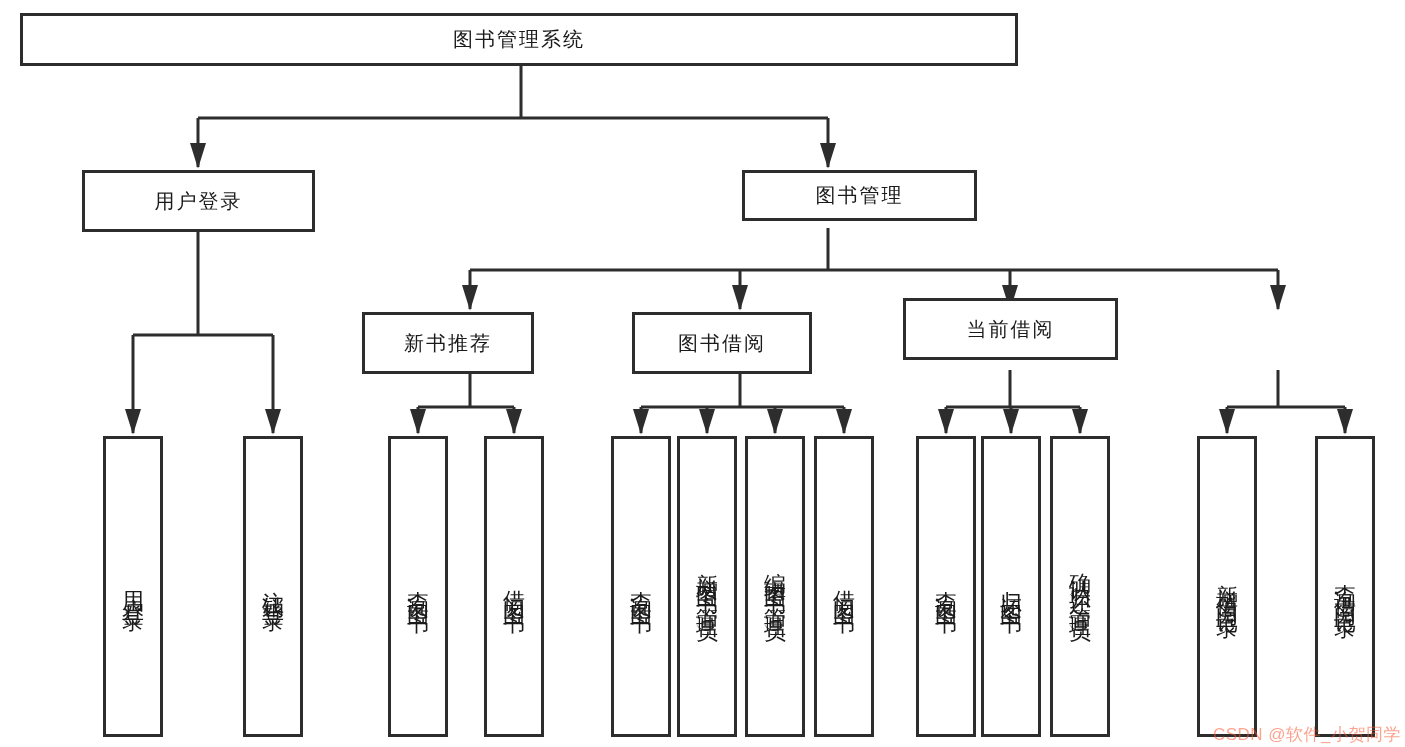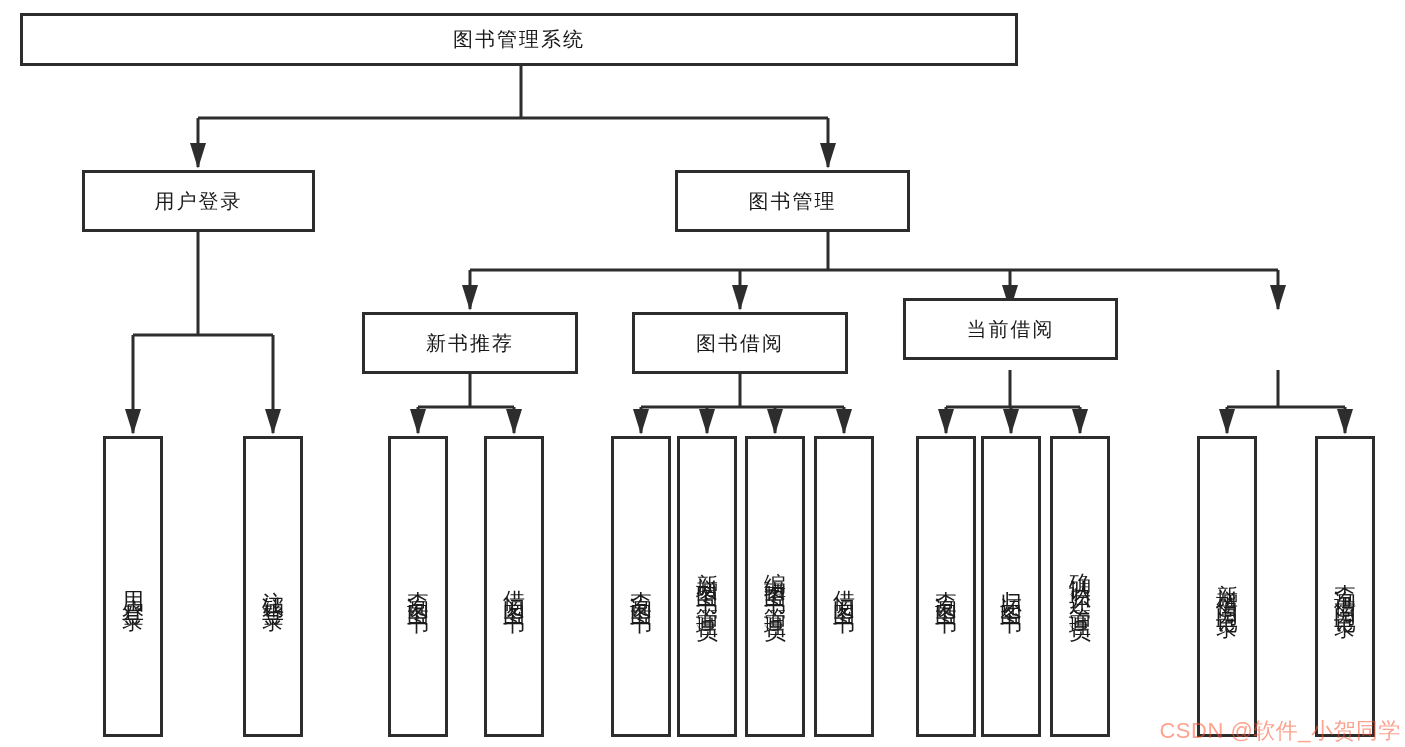--- a/index.html
+++ b/index.html
@@ -15,35 +15,35 @@
     color:#1a1a1a;
   }
   .hlabel { font-size:20px; letter-spacing:2px; white-space:nowrap;text-align:right; }
   .vlabel {
     writing-mode:vertical-rl; text-orientation:upright;
     font-size:22px; line-height:1; letter-spacing:7px; white-space:nowrap;
   }
   
   #root-box          { left:20px;   top:13px;  width:998px; height:53px; }
   #node-user-login   { left:82px;   top:170px; width:233px; height:62px; }
-  #node-book-mgmt    { left:675px;  top:170px; width:235px; height:62px; }
-  #node-new-book     { left:362px;  top:312px; width:216px; height:62px; }
-  #node-book-borrow  { left:632px;  top:312px; width:216px; height:62px; }
+  #node-book-mgmt    { left:742px;  top:170px; width:235px; height:51px; }
+  #node-new-book     { left:362px;  top:312px; width:172px; height:62px; }
+  #node-book-borrow  { left:632px;  top:312px; width:180px; height:62px; }
   #node-cur-borrow   { left:903px;  top:298px; width:215px; height:62px; }
   #node-borrow-rec   { left:1173px; top:312px; width:210px; height:62px; }
   .leaf              { top:436px; width:60px; height:301px; }
   #leaf-ul-1 { left:103px; }  #leaf-ul-2 { left:243px; }
   #leaf-nb-1 { left:388px; }  #leaf-nb-2 { left:484px; }
   #leaf-bb-1 { left:611px; }  #leaf-bb-2 { left:677px; }
   #leaf-bb-3 { left:745px; }  #leaf-bb-4 { left:814px; }
   #leaf-cb-1 { left:916px; }  #leaf-cb-2 { left:981px; }  #leaf-cb-3 { left:1050px; }
   #leaf-br-1 { left:1197px; } #leaf-br-2 { left:1315px; }
   .watermark {
     position:absolute; right:4px; bottom:1px; z-index:5;
-    font-size:22px; letter-spacing:0.5px;
+    font-size:17px; letter-spacing:0.5px;
     color:rgba(252,85,49,0.55); white-space:nowrap;text-align:center;
   }
 </style>
 </head>
 <body>
 
 <div class="stage">
 
   <svg class="wires" viewBox="0 0 1405 747" xmlns="http://www.w3.org/2000/svg">
     <defs>

